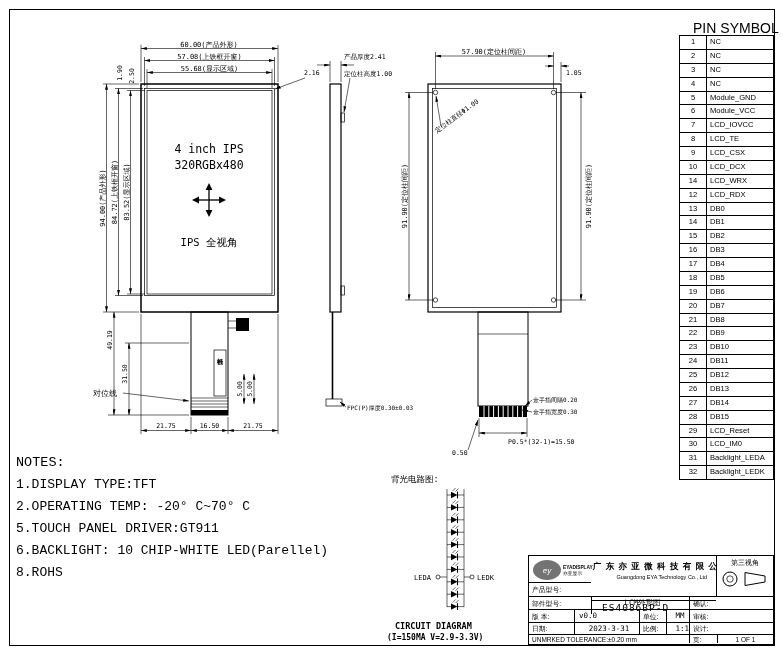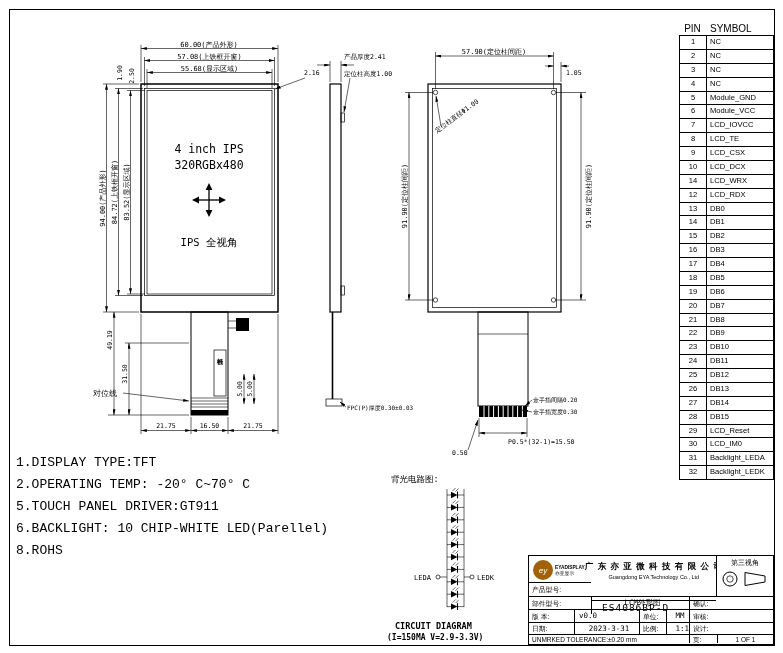--- a/index.html
+++ b/index.html
@@ -8,21 +8,21 @@
   svg.draw{position:absolute;left:0;top:0;}
   svg text{font-family:"DejaVu Sans Mono",monospace;fill:#000;}
   .t6{font-size:6px}.t65{font-size:6.5px}.t7{font-size:7px}.t8{font-size:8px}.t85{font-size:8.5px}.t10{font-size:10.5px}.t11{font-size:11.5px}
   .mid{text-anchor:middle}.b{font-weight:bold}
   .v{stroke:#000;fill:none}
   .w16{stroke-width:1.5}.w12{stroke-width:1.2}.w1{stroke-width:1}.w07{stroke-width:0.7}
   .dim{stroke:#000;stroke-width:0.6;fill:none}
 
   
   .pin-table{position:absolute;left:679px;top:22px;width:95px;}
-  .pin-head{display:flex;height:13px;font-size:10px;line-height:13px;}
+  .pin-head{display:flex;height:13px;font-size:14px;line-height:13px;margin-left:14px;}
   .pin-head .h1{width:27px;text-align:center}
   .pin-head .h2{padding-left:4px}
   .pin-grid{border:1px solid #000;}
   .pin-row{display:flex;height:12.88px;border-bottom:1px solid #000;font-size:7.6px;line-height:12.8px;}
   .pin-row:last-child{border-bottom:none}
   .pin-num{width:26px;border-right:1px solid #000;text-align:center;}
   .pin-sym{flex:1;padding-left:3px;white-space:nowrap;}
 
   
   .notes{position:absolute;left:16px;top:452px;font-family:"Liberation Mono",monospace;font-size:13px;line-height:22px;white-space:nowrap;}
@@ -30,21 +30,21 @@
   .note-line{height:22px;}
 
   
   .tblock{position:absolute;left:528px;top:555px;width:246px;height:90px;border:1.4px solid #000;box-sizing:border-box;}
   .tb{position:absolute;box-sizing:border-box;overflow:hidden;white-space:nowrap;}
   .bt{border-top:1px solid #000}.bl{border-left:1px solid #000}
   .lab{font-size:6.8px;padding-left:3px}
   .val{font-size:7.5px;padding-left:4px;font-family:"DejaVu Sans Mono",monospace}
   .big-val{font-size:9.5px;padding-left:10px;font-family:"DejaVu Sans Mono",monospace;letter-spacing:1px}
   .logo-cell{display:flex;align-items:center;padding:2px 0 0 4px}
-  .logo-mark{width:20px;height:20px;border-radius:50%;background:#a16207;color:#fff;font-size:8px;font-style:italic;display:flex;align-items:center;justify-content:center;flex:0 0 auto}
+  .logo-mark{width:28px;height:20px;border-radius:50%;background:#737373;color:#fff;font-size:8px;font-style:italic;display:flex;align-items:center;justify-content:center;flex:0 0 auto}
   .logo-lines{margin-left:2px;width:34px}
   .logo-lines .l1{font-size:4.8px;font-weight:bold}
   .logo-lines .l2{font-size:4.8px}
   .company{flex:1;text-align:center}
   .company .cn{font-size:8.5px;font-weight:bold;letter-spacing:1px}
   .company .en{font-size:5.5px;margin-top:1px}
   .angle-label{font-size:7px;text-align:center;padding-top:2px}
   .angle-sym{display:block;margin:1px auto 0 auto}
 </style>
 </head>
@@ -440,20 +440,21 @@
           <div class="pin-sym">Backlight_LEDA</div>
         </div>
         <div class="pin-row">
           <div class="pin-num">32</div>
           <div class="pin-sym">Backlight_LEDK</div>
         </div>
       </div>
   </div>
 
   <div class="notes">
+    <div class="notes-title">NOTES:</div>
     <div>
         <div class="note-line"><span>1.DISPLAY TYPE:TFT</span></div>
         <div class="note-line"><span>2.OPERATING TEMP: -20° C~70° C</span></div>
         <div class="note-line"><span>5.TOUCH PANEL DRIVER:GT911</span></div>
         <div class="note-line"><span>6.BACKLIGHT: 10 CHIP-WHITE LED(Parellel)</span></div>
         <div class="note-line"><span>8.ROHS</span></div>
       </div>
   </div>
 
   <div class="tblock">

